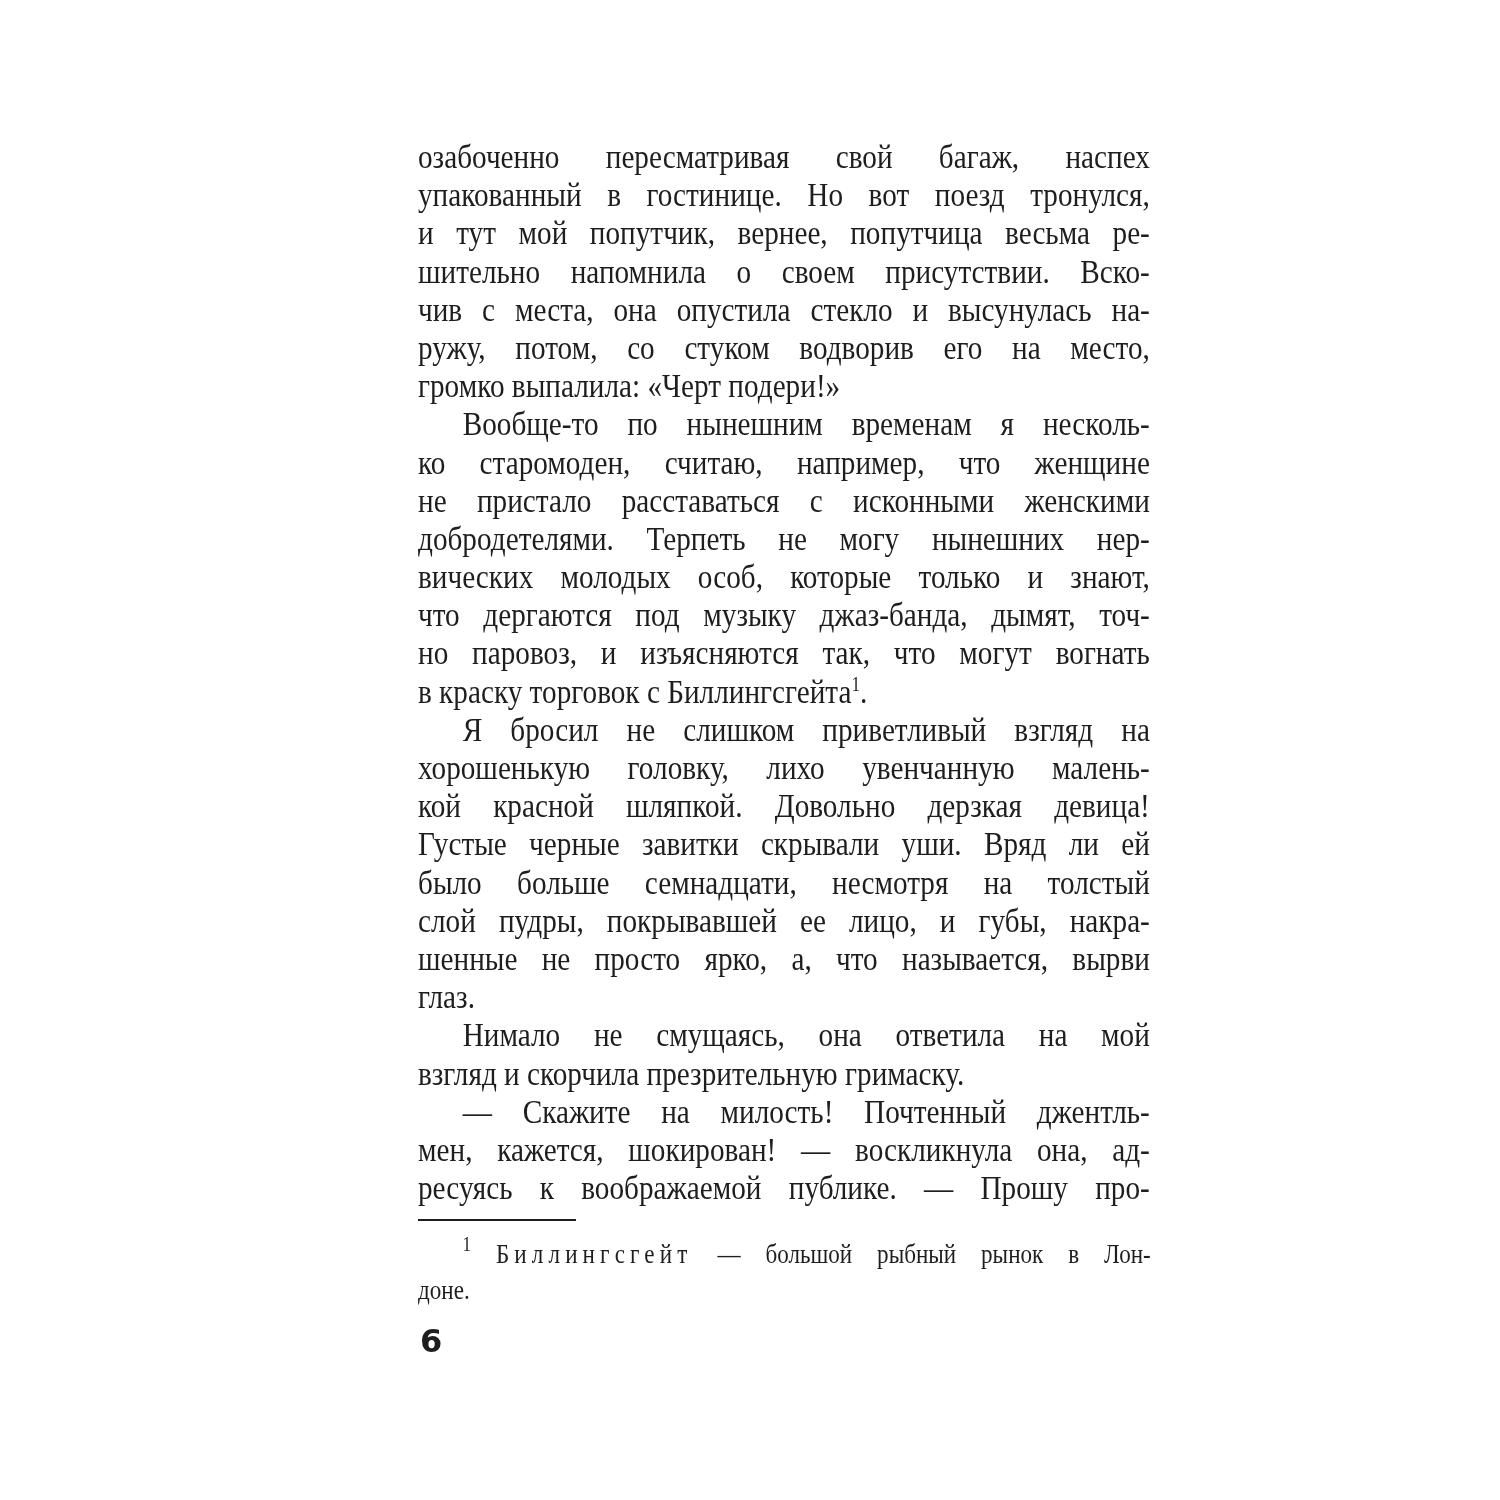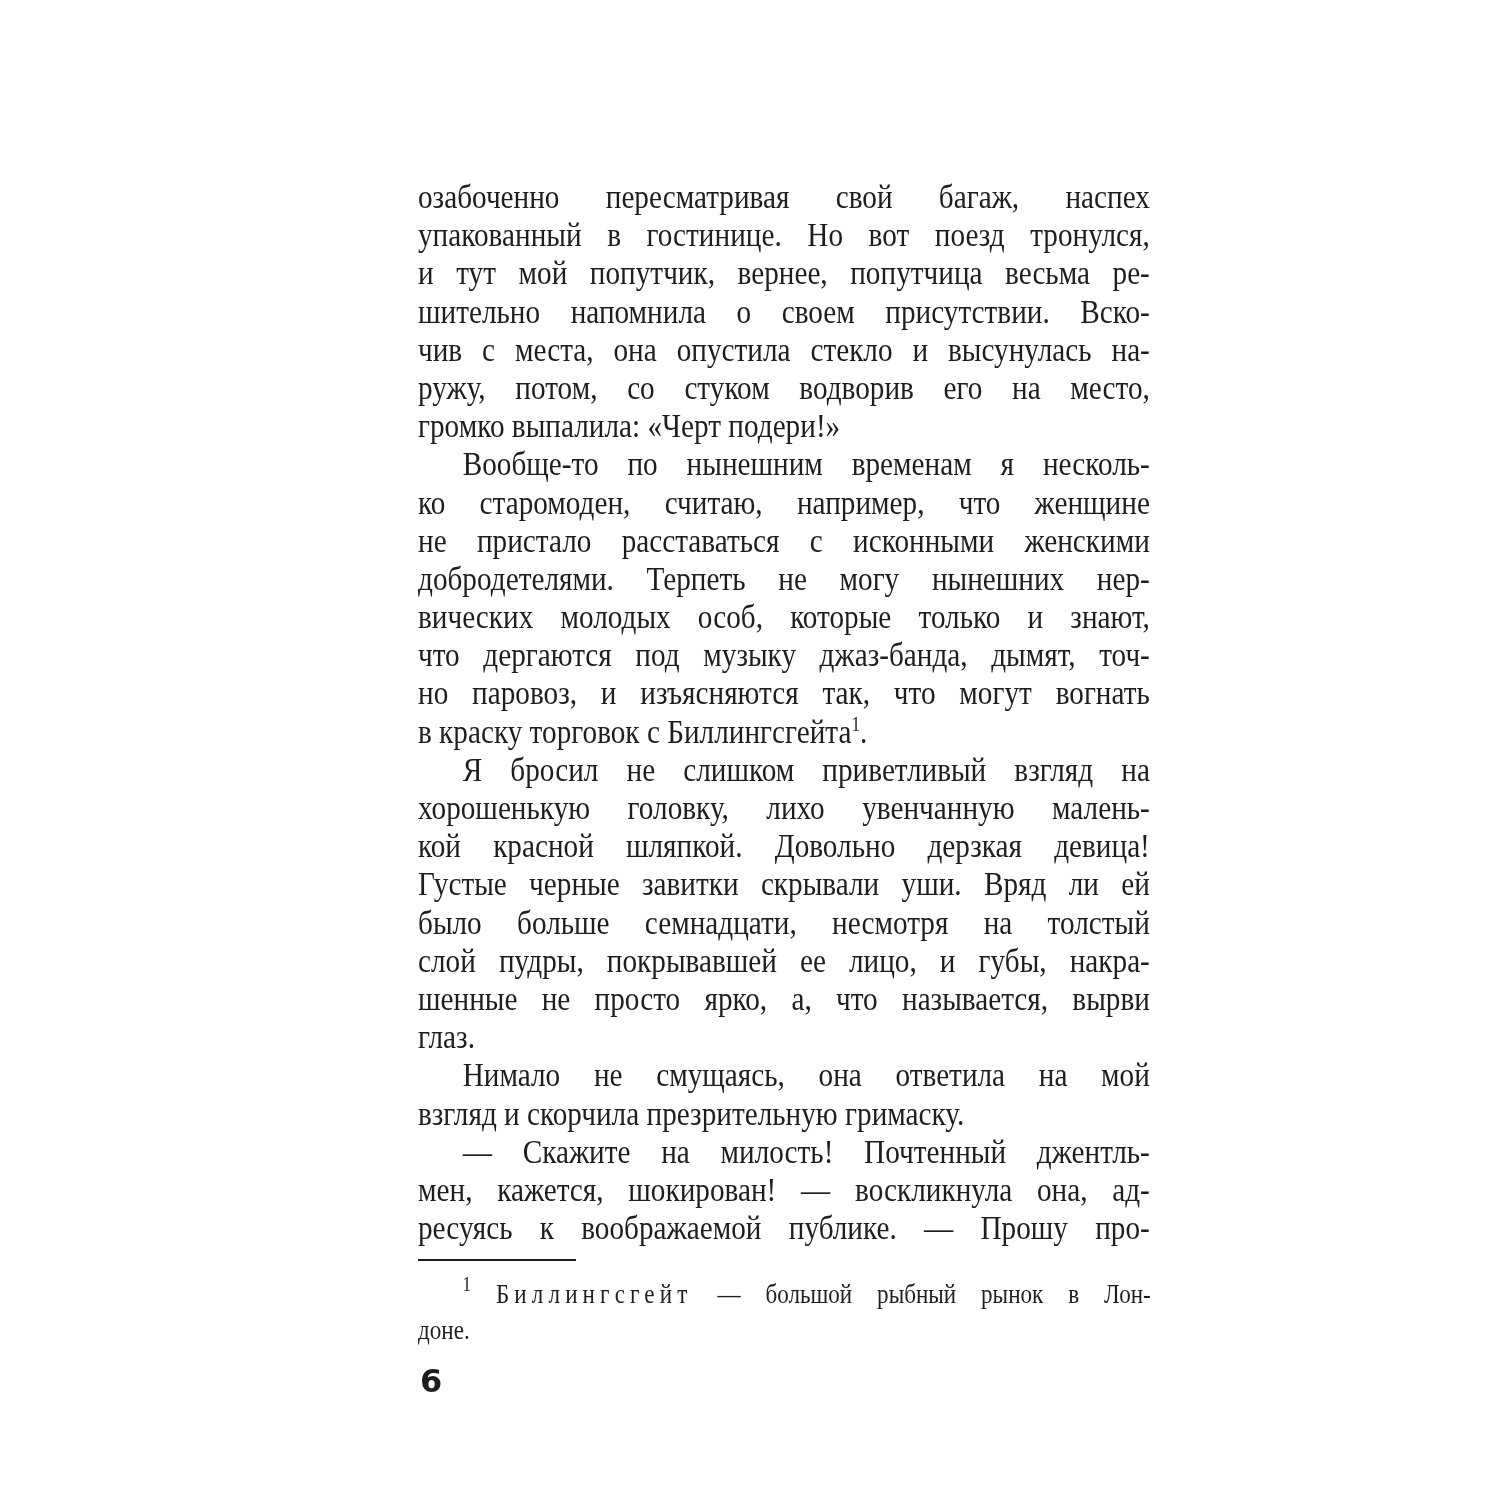--- a/index.html
+++ b/index.html
@@ -1,18 +1,18 @@
 <!DOCTYPE html>
 <html><head>
   <meta charset="utf-8">
   <style>
     html, body { margin: 0; padding: 0; background: #ffffff; }
     body { width: 1500px; height: 1500px; position: relative; overflow: hidden; }
     .page {
-      position: absolute; left: 0; top: 0; width: 1500px; height: 1220px; background: #fff; margin-top: 40px;
+      position: absolute; left: 0; top: 0; width: 1500px; height: 1220px; background: #fff;
     }
     .text-block {
       position: absolute; left: 418px; top: 138px; width: 732px;
       font-family: "Liberation Serif", serif;
       font-size: 34px; color: #1e1e1e;
       transform: scaleX(0.86); transform-origin: left top;
       width: 851px;
     }
     .line {
       height: 38.2px; line-height: 38.2px; white-space: nowrap;

